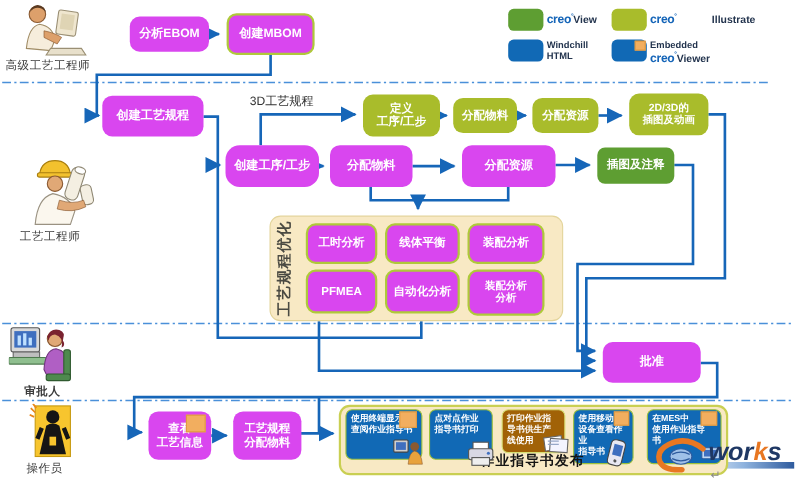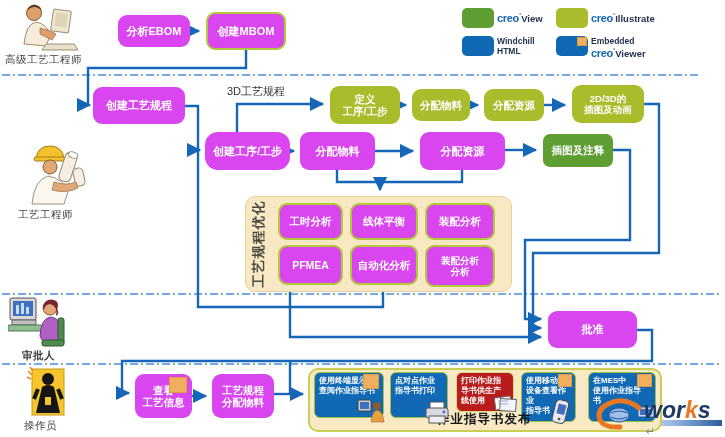--- a/index.html
+++ b/index.html
@@ -12,21 +12,21 @@
   .blue{background:#d946ef;}
   .blue.gborder{border:2px solid #AFC93A;}
   .olive{background:#A9BC2B;}
   .green{background:#5E9E32;}
   .fs11{font-size:11px;}
   .fs10{font-size:10.5px;}
   .fs9{font-size:9.5px;}
   .card{position:absolute;color:#fff;font-weight:bold;font-size:8px;line-height:1.25;
         white-space:pre-line;border-radius:6px;border:1.5px solid #9DC13C;
         padding:3px 4px;box-sizing:border-box;background:#1169B5;text-align:left;}
-  .card.olivecard{background:#b91c1c;border-color:#D7DF74;}
+  .card.olivecard{background:#a16207;border-color:#D7DF74;}
   .beige{position:absolute;background:#F8E9C4;border-radius:10px;box-sizing:border-box;}
   .beige.mid{border:1px solid #E3D49A;}
   .beige.bottom{border:2px solid #C9CF52;}
   .orange-sq{position:absolute;background:#F2AE5F;border:1px solid #E09A40;box-sizing:border-box;}
   .lane-label{position:absolute;color:#3C3C3C;font-size:10.5px;letter-spacing:.5px;}
   .free-label{position:absolute;color:#333;font-size:11px;}
   .rotated{position:absolute;color:#4A4A42;font-weight:bold;font-size:13.5px;
            text-align:center;transform:rotate(-90deg);letter-spacing:1px;}
   .publish{position:absolute;color:#151515;font-weight:bold;font-size:12.5px;letter-spacing:1px;}
   .legend-label{position:absolute;font-size:8.5px;font-weight:bold;color:#23344E;line-height:1.15;white-space:pre-line;}
@@ -134,21 +134,21 @@
     <path d="M12,22 L8,32 M32,22 L36,32" stroke="#151515" stroke-width="4"></path>
     <rect x="19" y="30" width="6" height="8" fill="#F7C52E"></rect>
     <path d="M2,4 L6,8 M1,10 L5,12 M4,0 L7,4" stroke="#E8881A" stroke-width="1.6"></path>
   </svg>
   <div class="lane-label" style="left:24px;top:419px;">操作员</div>
 
   <div class="abs" style="left:462px;top:8px;width:32px;height:20px;border-radius:5px;background:#5E9E32;"></div>
   <div class="legend-label" style="left:497px;top:12px;"><span class="creo"><span>creo</span><sup>°</sup></span><span class="brandword" style="font-size:9.5px;">View</span></div>
 
   <div class="abs" style="left:556px;top:8px;width:32px;height:20px;border-radius:5px;background:#A9BC2B;"></div>
-  <div class="legend-label" style="left:591px;top:12px;"><span class="creo"><span>creo</span><sup>°</sup></span><span class="brandword" style="font-size:9.5px;">Illustrate</span></div>
+  <div class="legend-label" style="left:591px;top:12px;"><span class="creo"><span>creo</span><sup>°</sup></span><span class="brandword" style="font-size:9.5px;margin-left:32px;">Illustrate</span></div>
 
   <div class="abs" style="left:462px;top:36px;width:32px;height:20px;border-radius:5px;background:#1169B5;"></div>
   <div class="legend-label" style="left:497px;top:37px;">Windchill
 HTML</div>
 
   <div class="abs" style="left:556px;top:36px;width:32px;height:20px;border-radius:5px;background:#1169B5;"></div>
   <div class="orange-sq" style="left:577px;top:37px;width:10px;height:9px;"></div>
   <div class="legend-label" style="left:591px;top:37px;"><span>Embedded</span><br><span class="creo"><span>creo</span><sup>°</sup></span><span class="brandword" style="font-size:9.5px;">Viewer</span></div>
 
   <div class="node blue fs11" style="left:118px;top:15px;width:72px;height:32px;">分析EBOM</div>

